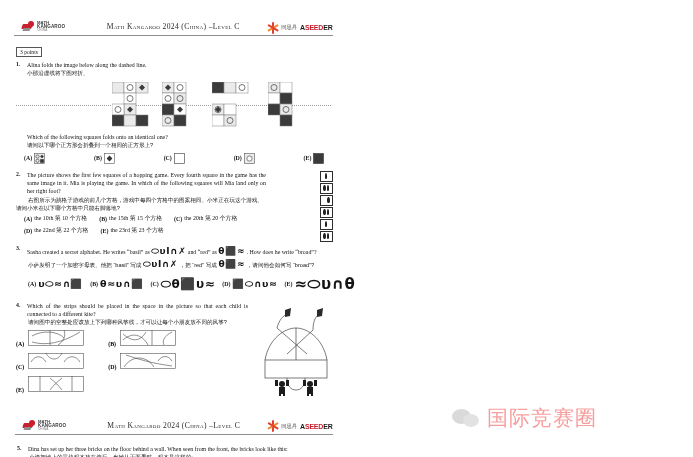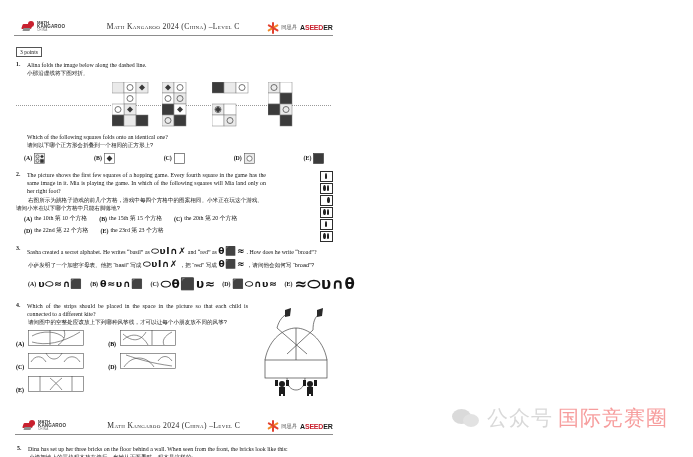--- a/index.html
+++ b/index.html
@@ -783,15 +783,14 @@
 
     </div>
   </div>
 </div>
 
 <div class="watermark">
   <div class="wechat">
       <div class="b1"></div>
       <div class="b2"></div>
     </div>
-  <div class="wm-text">公众号</div>
   <div class="wm-text2">国际竞赛圈</div>
 </div>
 
 </body></html>

